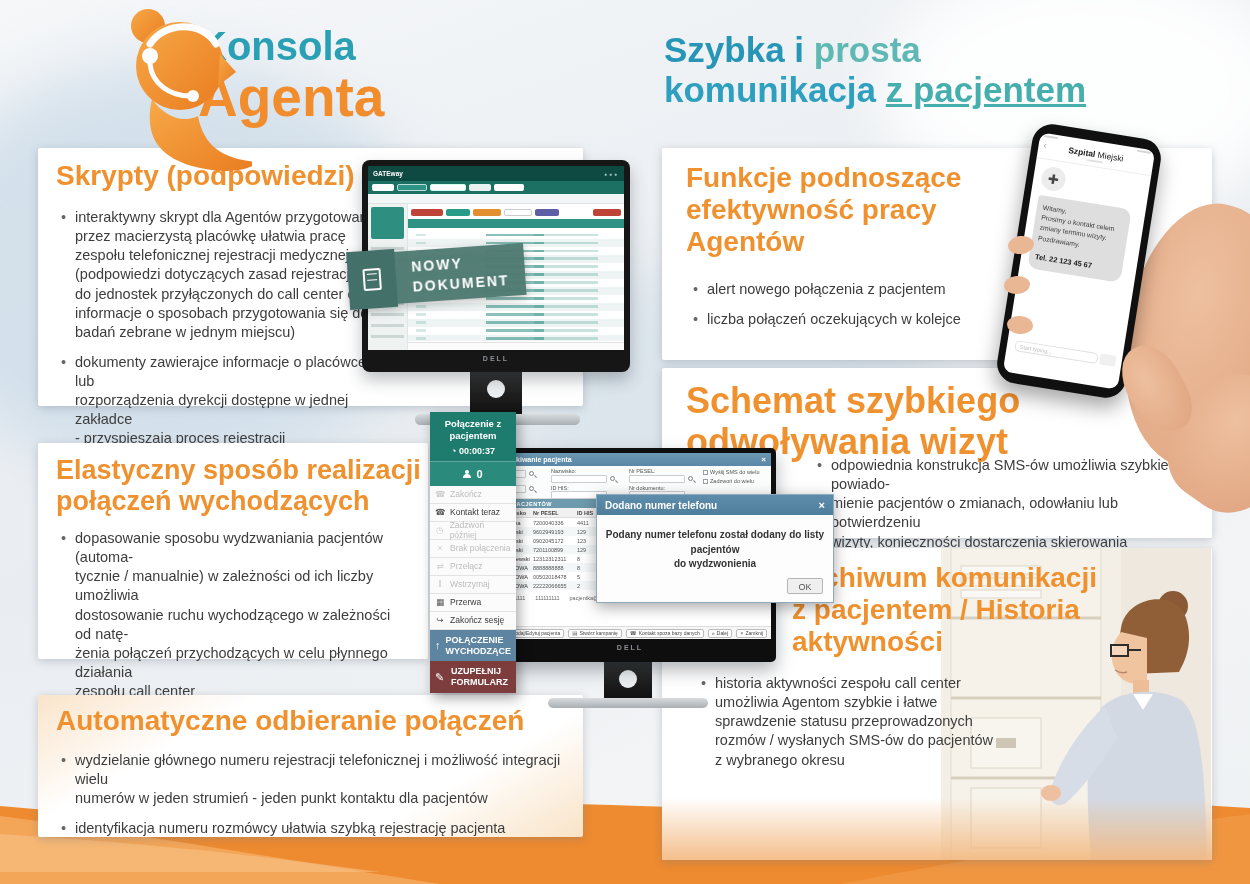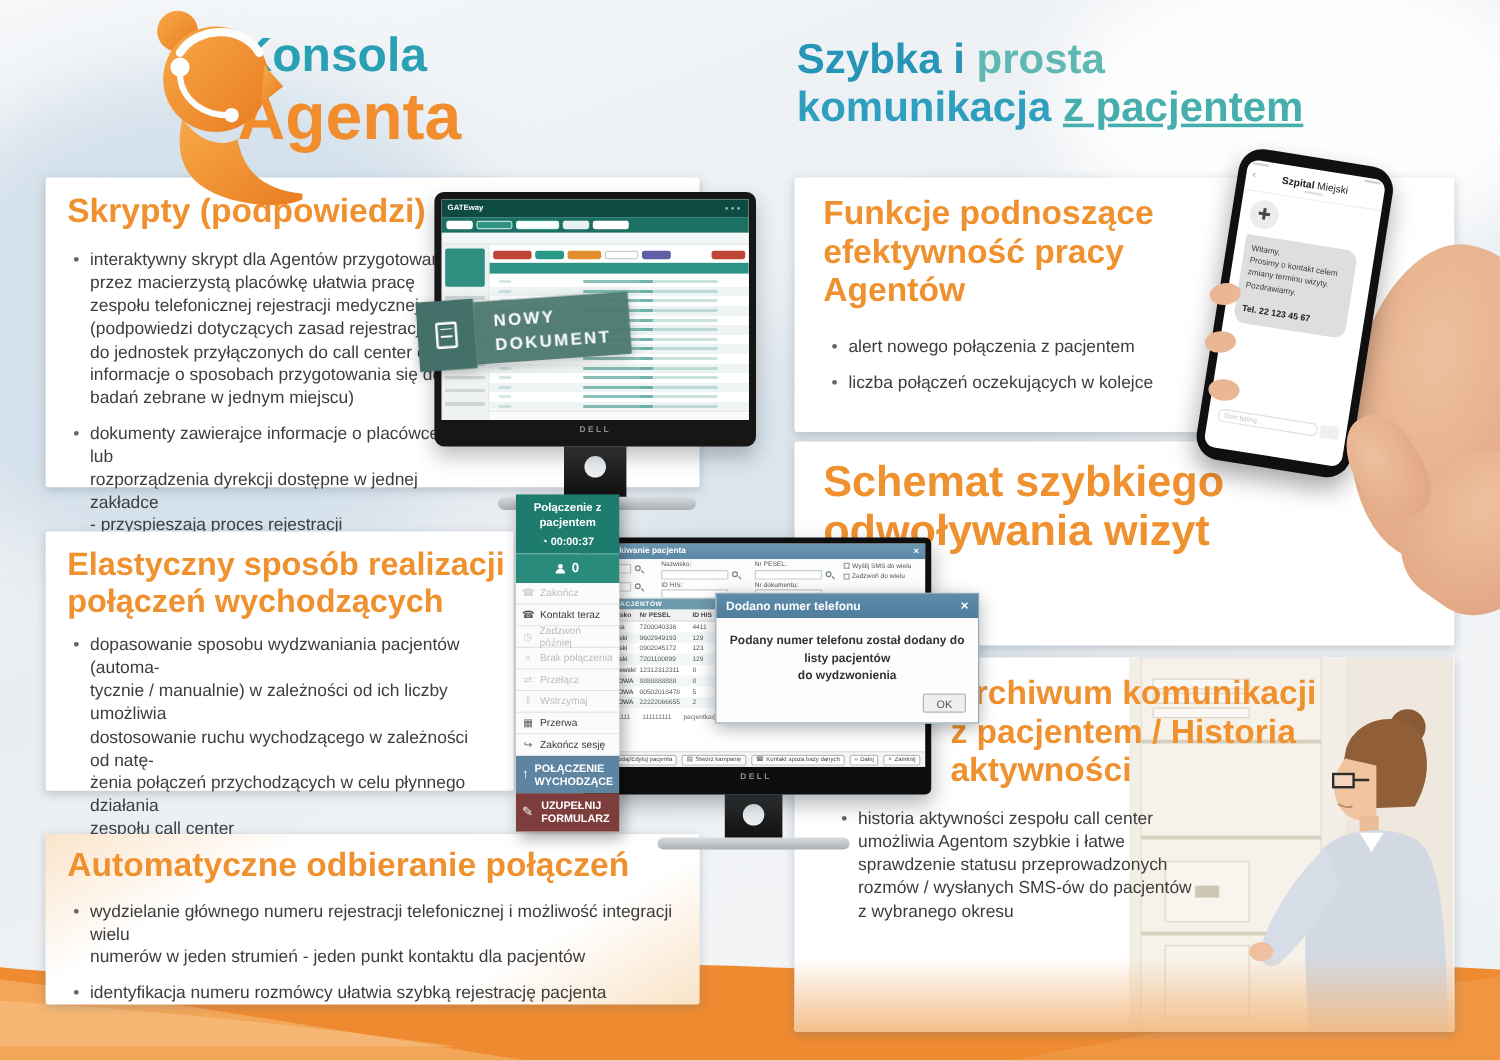--- a/index.html
+++ b/index.html
@@ -126,21 +126,21 @@
             font-size:5.5px;color:#666;gap:10px;padding-left:12px;background:#fff;}
   .gear{width:7px;height:7px;border-radius:50%;background:#3f7fa3;position:relative;}
   .gear::after{content:"";position:absolute;left:2px;top:2px;width:3px;height:3px;border-radius:50%;background:#fff;}
   .sw-toolbar{position:absolute;left:0;right:0;bottom:0;height:13px;background:#f6f6f6;border-top:1px solid #ddd;
               display:flex;align-items:center;justify-content:flex-end;gap:4px;padding:0 4px;}
   .tbtn{border:1px solid #bbb;border-radius:2px;background:#fff;font-size:5px;color:#444;height:9px;
         display:flex;align-items:center;gap:2px;padding:0 3px;cursor:pointer;}
   .tbtn .ti{font-size:5.5px;color:#666;}
 
   
-  .dialog{left:596px;top:494px;width:220px;z-index:7;background:#fdfdfd;border:1px solid #8fa9bb;
+  .dialog{left:596px;top:494px;width:238px;z-index:7;background:#fdfdfd;border:1px solid #8fa9bb;
           box-shadow:0 4px 14px rgba(0,0,0,.35);}
   .dlg-head{height:20px;background:linear-gradient(#5e8cab,#4f7d9c);color:#fff;font-size:10px;font-weight:bold;
             display:flex;align-items:center;padding:0 8px;}
   .dlg-x{margin-left:auto;cursor:pointer;font-size:11px;}
   .dlg-body{padding:13px 8px 4px;font-size:10px;font-weight:bold;color:#333;text-align:center;line-height:1.45;}
   .dlg-ok{display:block;margin:2px 10px 8px auto;width:36px;height:16px;background:#efefef;border:1px solid #b5b5b5;
           border-radius:2px;font-size:9px;color:#555;text-align:center;line-height:14px;cursor:pointer;
           font-family:inherit;}
 
   
@@ -265,20 +265,25 @@
 Agentów</div>
     <ul class="blts" style="left:28px;top:132px;width:330px;">
         <li>alert nowego połączenia z pacjentem</li>
         <li>liczba połączeń oczekujących w kolejce</li>
       </ul>
   </div>
 
   <div class="card" style="left:662px;top:368px;width:550px;height:170px;">
     <div class="ctitle" style="left:24px;top:12px;font-size:36px;">Schemat szybkiego
 odwoływania wizyt</div>
+    <ul class="blts" style="left:152px;top:88px;width:370px;">
+        <li>odpowiednia konstrukcja SMS-ów umożliwia szybkie powiado-
+mienie pacjentów o zmianach, odowłaniu lub potwierdzeniu
+wizyty, konieczności dostarczenia skierowania</li>
+      </ul>
   </div>
 
   <div class="card cardC" style="left:662px;top:548px;width:550px;height:312px;">
     <svg class="woman" viewBox="0 0 270 312">
       <rect x="0" y="0" width="270" height="312" fill="#f3efe7"></rect>
       <rect x="180" y="0" width="90" height="312" fill="#efe8de"></rect>
       <rect x="10" y="0" width="150" height="312" fill="#f6f2ea" stroke="#e3dccd"></rect>
       <line x1="10" y1="70" x2="160" y2="70" stroke="#d8d0bf" stroke-width="3"></line>
       <line x1="10" y1="150" x2="160" y2="150" stroke="#d8d0bf" stroke-width="3"></line>
       <line x1="10" y1="230" x2="160" y2="230" stroke="#d8d0bf" stroke-width="3"></line>

